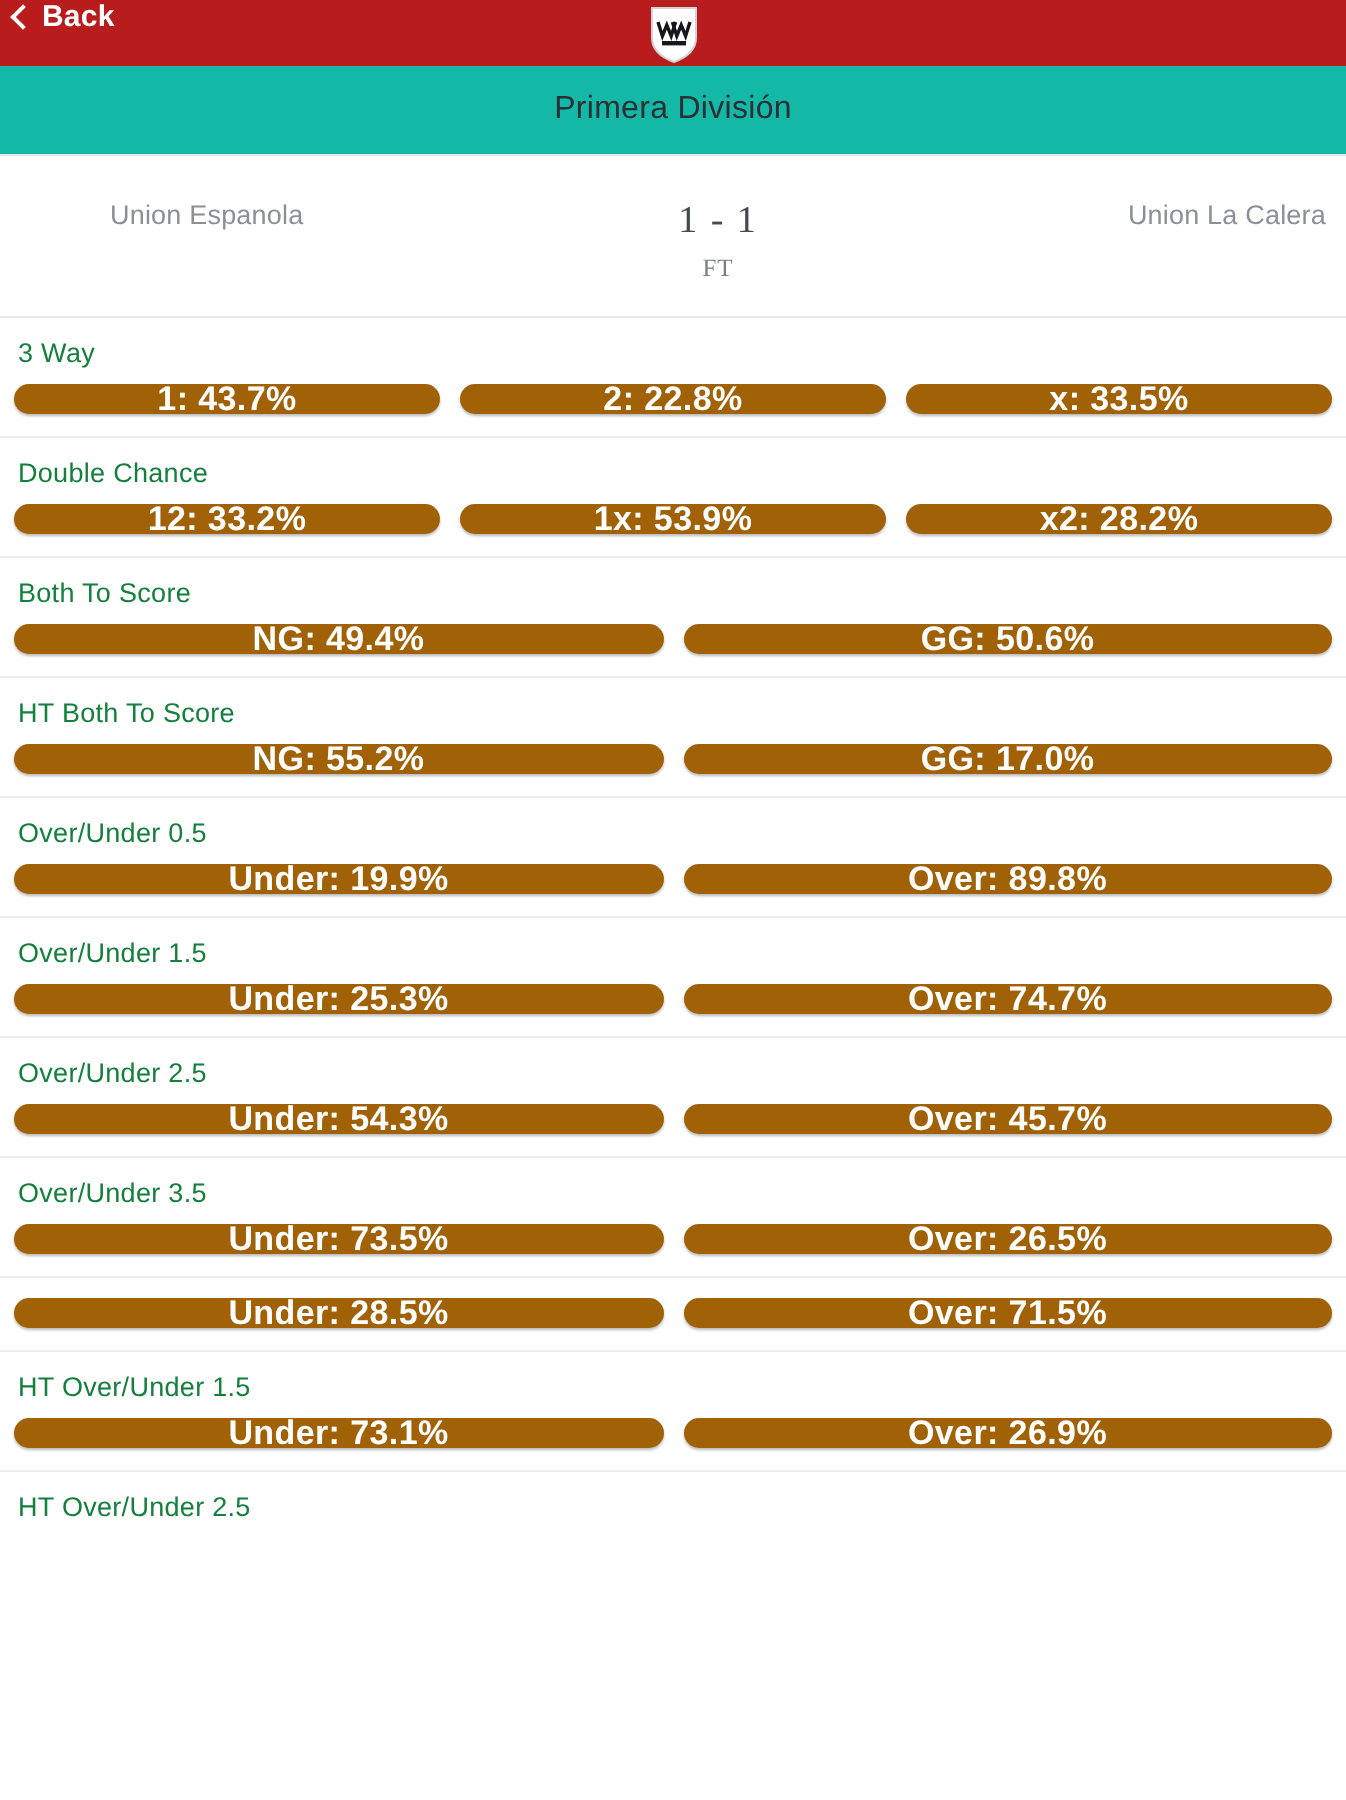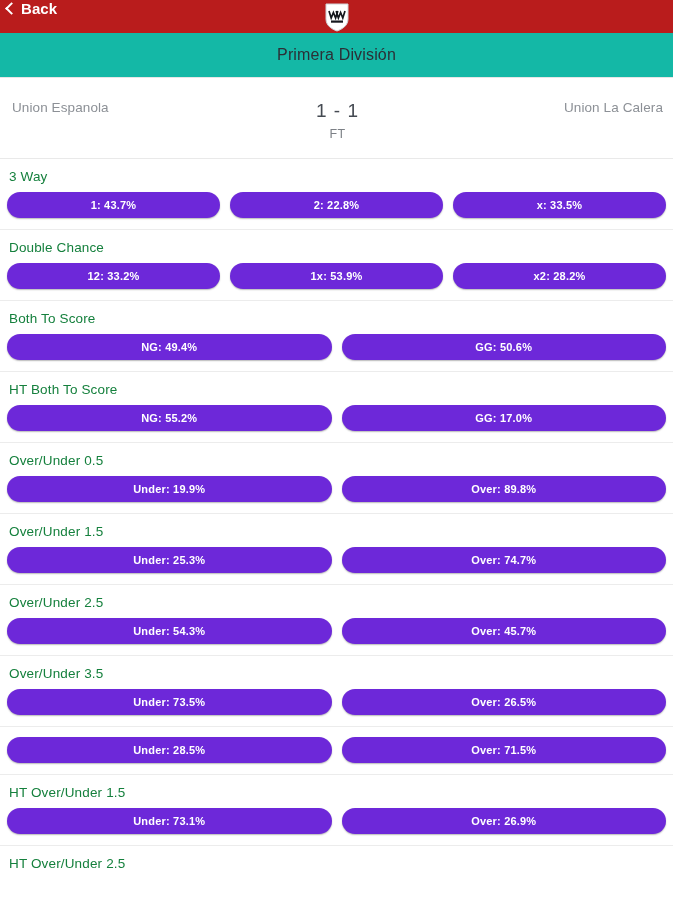--- a/index.html
+++ b/index.html
@@ -70,25 +70,26 @@
     align-items: flex-start;
     padding-top: 22px;
   }
   .team {
     flex: 1 1 0;
     font-size: 13.5px;
     color: #8c9096;
     letter-spacing: .1px;
     white-space: nowrap;
   }
-  .team-home { padding-left: 12px; text-align: left; }
+  .team-home { padding-left: 12px; text-align: left; margin-left: 43px; }
   .team-away { padding-right: 10px; text-align: right; }
   .score-block {
     flex: 0 0 150px;
     text-align: center;
+    font-family: Liberation Serif, serif;
   }
   .score-value {
     font-size: 19px;
     color: #454a52;
     letter-spacing: 1px;
     line-height: 22px;
   }
   .score-status {
     font-size: 12.5px;
     color: #7c8086;
@@ -108,25 +109,25 @@
     letter-spacing: .15px;
     padding-left: 2px;
     margin-bottom: 8px;
   }
   .pill-row {
     display: flex;
     gap: 10px;
   }
   .pill {
     flex: 1 1 0;
-    height: 26px;
-    background: #6d28d9;
+    height: 15px;
+    background: #a16207;
     border-radius: 13px;
     color: #ffffff;
-    font-size: 11px;
+    font-size: 17px;
     font-weight: bold;
     letter-spacing: .2px;
     display: flex;
     align-items: center;
     justify-content: center;
     cursor: pointer;
     box-shadow: 0 1px 1.5px rgba(0,0,0,.28);
     user-select: none;
   }
   .market.last {

